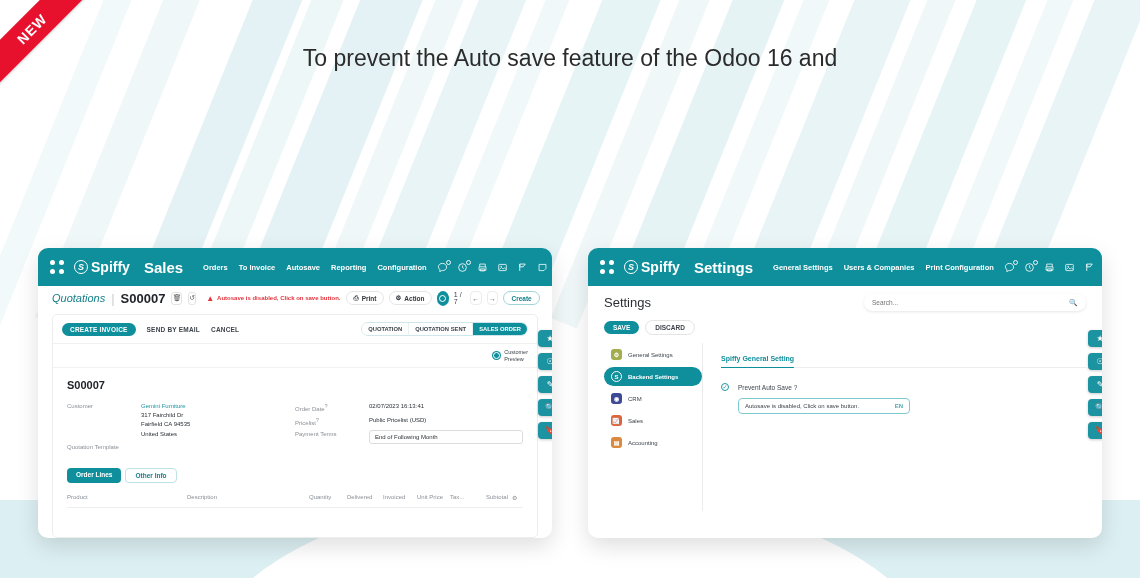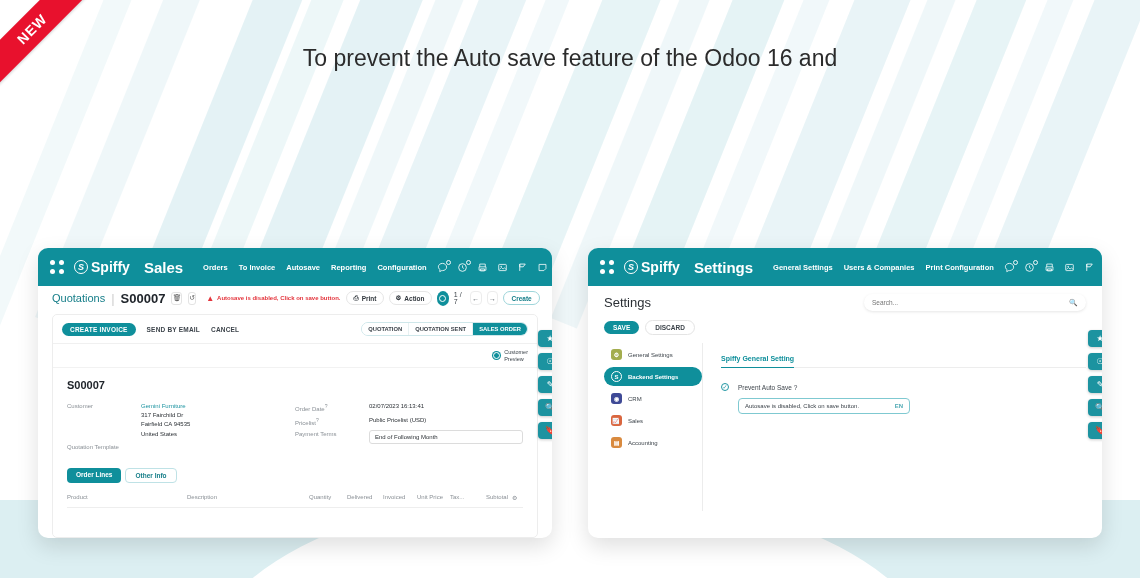--- a/index.html
+++ b/index.html
@@ -80,21 +80,21 @@
   .nav-ic .badge {
     position:absolute; top:-2px; right:-3px; width:5px; height:5px;
     border-radius:50%; background:#0f8f9b; border:1px solid #fff;
   }
 
   
   .ctrl {
     height:24px; display:flex; align-items:center; padding:0 14px; gap:6px;
     background:#fff;
   }
-  .crumb-root { font-size:11px; color:#147d88; font-weight:normal; }
+  .crumb-root { font-size:11px; color:#147d88; font-weight:normal;font-style:italic; }
   .crumb-div { color:#cfcfcf; font-size:13px; }
   .crumb-rec { font-size:13px; font-weight:bold; color:#20252b; }
   .mini-btn {
     width:14px; height:13px; border:1px solid #e3e3e3; border-radius:3px;
     background:#fff; display:flex; align-items:center; justify-content:center;
     font-size:7px; color:#555;
   }
   .warn { display:flex; align-items:center; gap:3px; margin-left:4px; }
   .warn-tri { color:#e4343c; font-size:8px; }
   .warn-txt { font-size:6px; color:#e4343c; font-weight:bold; white-space:nowrap; }

